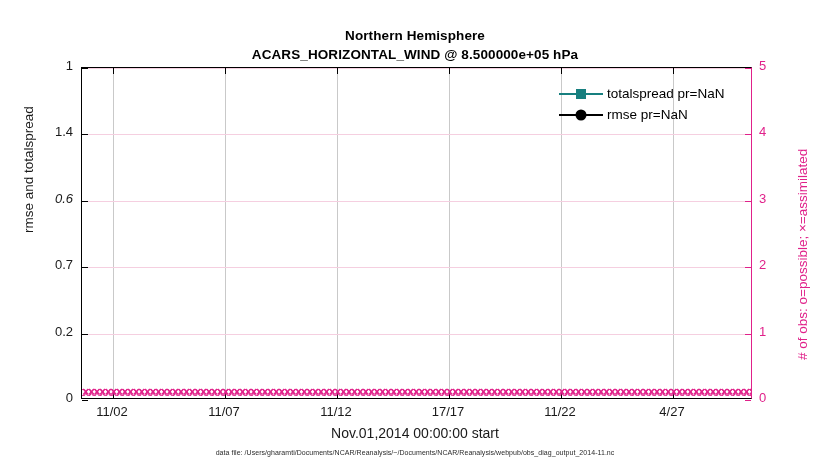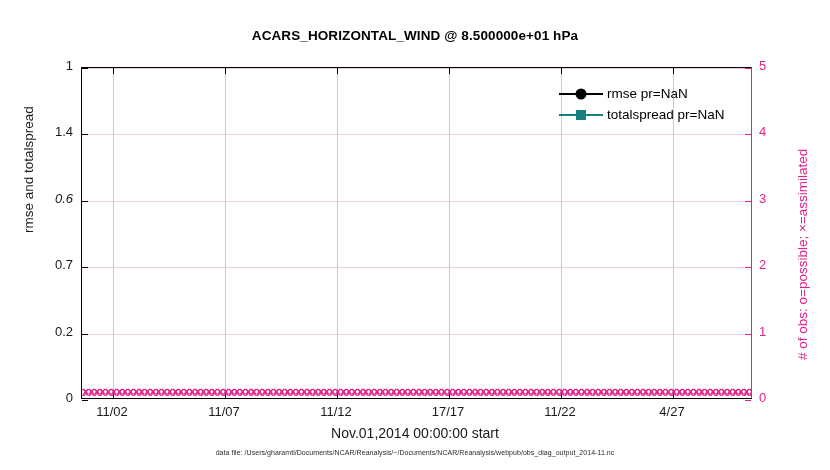--- a/index.html
+++ b/index.html
@@ -229,21 +229,22 @@
     line-height: 1;
     font-family: "Liberation Sans", sans-serif;
   }
   .obs-o { font-size: 12px; }
   .obs-x { font-size: 12px; font-weight: bold; }
 </style>
 </head>
 <body>
 
 <div id="title-block">
-  <div class="title-line">ACARS_HORIZONTAL_WIND @ 8.500000e+01 hPa</div>
+  <div class="title-line">Northern Hemisphere</div>
+  <div class="title-line">ACARS_HORIZONTAL_WIND @ 8.500000e+05 hPa</div>
 </div>
 
 <div id="plot-area">
 
   <div id="grid-layer">
       <div class="vgrid" style="left: 31px;"></div>
       <div class="vgrid" style="left: 143px;"></div>
       <div class="vgrid" style="left: 255px;"></div>
       <div class="vgrid" style="left: 367px;"></div>
       <div class="vgrid" style="left: 479px;"></div>
@@ -521,31 +522,31 @@
       <span class="obs-mark obs-x" style="left: 659px;">×</span>
       <span class="obs-mark obs-o" style="left: 661.8px;">o</span>
       <span class="obs-mark obs-x" style="left: 664.6px;">×</span>
       <span class="obs-mark obs-o" style="left: 667.4px;">o</span>
       <span class="obs-mark obs-x" style="left: 670.2px;">×</span>
     </div>
 
   <div id="legend" style="left:473px; top:13px;">
     <div class="legend-row">
       <span class="legend-sample">
+        <span class="legend-line" style="background:#177f7f"></span>
+        <span class="legend-marker marker-square" style="background:#177f7f"></span>
+      </span>
+      <span class="legend-text">totalspread pr=NaN</span>
+    </div>
+    <div class="legend-row">
+      <span class="legend-sample">
         <span class="legend-line" style="background:#000000"></span>
         <span class="legend-marker marker-circle" style="background:#000000"></span>
       </span>
       <span class="legend-text">rmse pr=NaN</span>
-    </div>
-    <div class="legend-row">
-      <span class="legend-sample">
-        <span class="legend-line" style="background:#177f7f"></span>
-        <span class="legend-marker marker-square" style="background:#177f7f"></span>
-      </span>
-      <span class="legend-text">totalspread pr=NaN</span>
     </div>
   </div>
 </div>
 
 <div id="labels-layer">
     <div class="xlabel-tick" style="left: 112px;">11/02</div>
     <div class="xlabel-tick" style="left: 224px;">11/07</div>
     <div class="xlabel-tick" style="left: 336px;">11/12</div>
     <div class="xlabel-tick" style="left: 448px;">17/17</div>
     <div class="xlabel-tick" style="left: 560px;">11/22</div>

